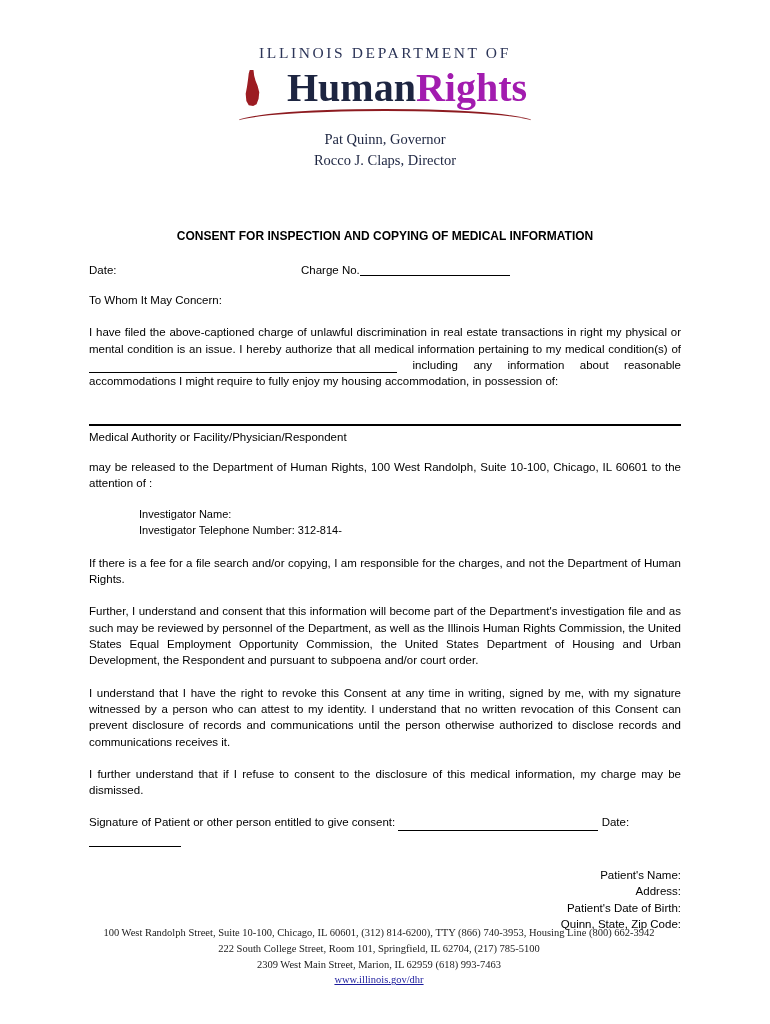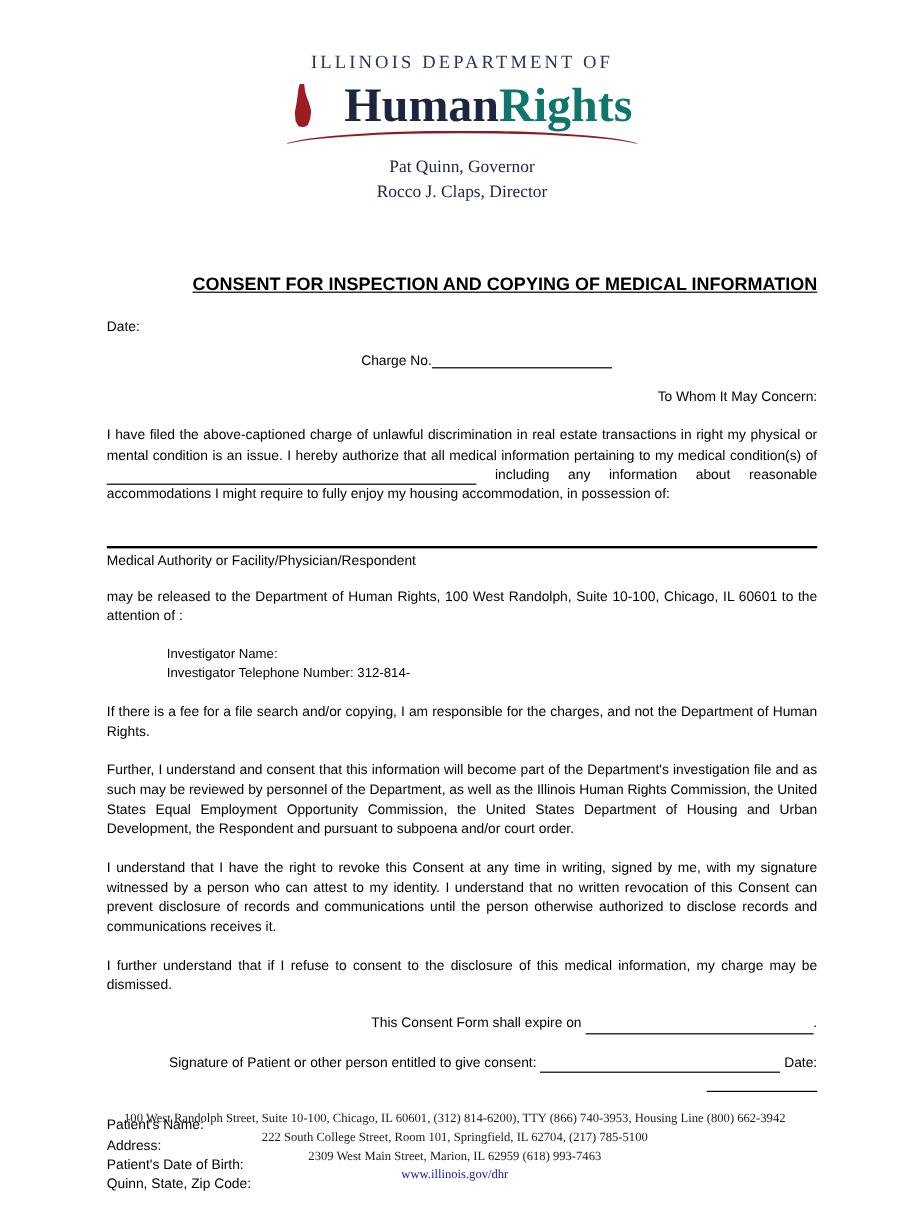--- a/index.html
+++ b/index.html
@@ -56,21 +56,21 @@
     font-size: 40px;
     font-weight: bold;
     color: #1d2541;
     line-height: 1;
     margin-left: 23px;
   }
   .word-rights {
     font-family: "Liberation Serif", serif;
     font-size: 40px;
     font-weight: bold;
-    color: #0f766e;
+    color: #a21caf;
     line-height: 1;
     margin-left: 0;
   }
   .swoosh {
     width: 300px;
     height: 12px;
     margin: 1px auto 0 auto;
     border-top: 2px solid #8d1b20;
     border-radius: 50% / 100% 100% 0 0;
     border-left: 1px solid transparent;
@@ -80,88 +80,88 @@
   .officials {
     font-family: "Liberation Serif", serif;
     font-size: 14.5px;
     color: #1d2541;
     line-height: 1.45;
     margin-top: 6px;
   }
 
   
   .doc-title {
-    text-align: right;
-    font-size: 15px;
+    text-align: center;
+    font-size: 12px;
     font-weight: bold;
-    text-decoration: underline;
     margin-top: 58px;
   }
   .row-date {
     display: flex;
     margin-top: 21px;
     font-size: 11.5px;
   }
   .row-date .lbl-date { width: 212px; }
-  .charge-no { white-space: nowrap; margin-top: 28px; }
+  .charge-no { white-space: nowrap; }
   .u-line {
     display: inline-block;
     border-bottom: 1px solid #000;
     height: 11px;
     vertical-align: bottom;
   }
   .w-charge { width: 150px; }
   .w-fill1 { width: 308px; }
   .w-expire { width: 190px; }
   .w-sig { width: 200px; }
   .w-sigdate { width: 92px; }
   .w-witness { width: 182px; }
 
   p.t {
     font-size: 11.5px;
     line-height: 1.42;
     text-align: justify;
     margin: 16px 0 0 0;
   }
-  p.t.nj { text-align: right; }
+  p.t.nj { text-align: left; }
   .concern { margin-top: 19px; }
   .hr-thick {
     border: none;
     border-top: 2px solid #000;
     margin: 34px 0 0 0;
   }
   .cap {
     font-size: 11.5px;
     margin-top: 5px;
   }
   .indent-block {
     margin-top: 16px;
     padding-left: 50px;
     font-size: 11px;
     line-height: 1.42;
   }
   .patient-block {
     margin-top: 20px;
     font-size: 11.5px;
     line-height: 1.42;
+    text-align: right;
   }
 
   
   .footer {
     position: absolute;
     left: 0;
     right: 12px;
     bottom: 36px;
     text-align: center;
     font-family: "Liberation Serif", serif;
     font-size: 10.5px;
     color: #1a1a1a;
     line-height: 1.5;
   }
-  .footer .url { color: #1a1a9c; }
+  .footer .url { color: #1a1a9c; text-decoration: underline; }
 </style>
 </head>
 <body>
 
 <div class="page">
 
   <div class="letterhead">
     <div class="dept-line">ILLINOIS DEPARTMENT OF</div>
     <div class="logo-row">
       <span class="state-shape"></span>
@@ -200,24 +200,20 @@
   <div class="indent-block">
     <div>Investigator Name:</div>
     <div>Investigator Telephone Number: 312-814-</div>
   </div>
 
   <p class="t">If there is a fee for a file search and/or copying, I am responsible for the charges, and not the Department of Human Rights.</p>
   <p class="t">Further, I understand and consent that this information will become part of the Department's investigation file and as such may be reviewed by personnel of the Department, as well as the Illinois Human Rights Commission, the United States Equal Employment Opportunity Commission, the United States Department of Housing and Urban Development, the Respondent and pursuant to subpoena and/or court order.</p>
   <p class="t">I understand that I have the right to revoke this Consent at any time in writing, signed by me, with my signature witnessed by a person who can attest to my identity.  I understand that no written revocation of this Consent can prevent disclosure of records and communications until the person otherwise authorized to disclose records and communications receives it.</p>
   <p class="t">I further understand that if I refuse to consent to the disclosure of this medical information, my charge may be dismissed.</p>
 
-  <p class="t nj">
-    <span>This Consent Form shall expire on</span>
-    <span class="u-line w-expire"></span><span>.</span>
-  </p>
 
   <p class="t nj">
     <span>Signature of Patient or other person entitled to give consent:</span>
     <span class="u-line w-sig"></span>
     <span>Date:</span>
     <span class="u-line w-sigdate"></span>
   </p>
 
   <div class="patient-block">
     <div>Patient's Name:</div>

